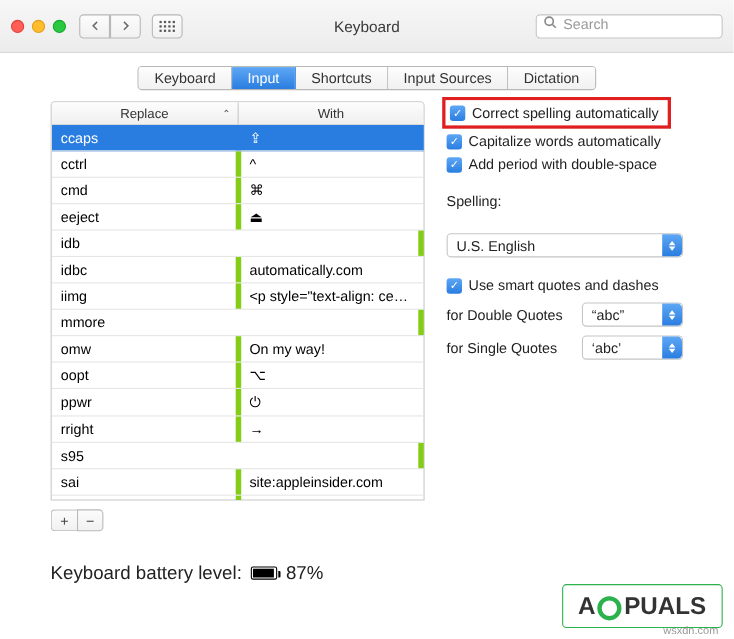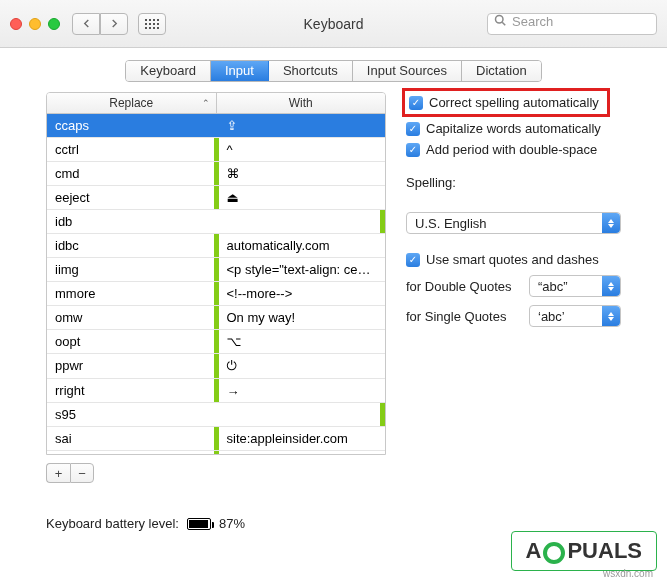--- a/index.html
+++ b/index.html
@@ -57,21 +57,21 @@
 .select { width: 215px; height: 22px; border: 1px solid #c5c5c5; border-radius: 4px; background: #fff; display: flex; align-items: center; padding: 0 8px; font-size: 13px; position: relative; }
 .sel-end { position: absolute; right: 0; top: 0; width: 18px; height: 100%; background: linear-gradient(#5ea7f5,#2a7de0); border-radius: 0 4px 4px 0; display: flex; flex-direction: column; align-items: center; justify-content: center; }
 .sel-end::before { content: ""; border-left: 3px solid transparent; border-right: 3px solid transparent; border-bottom: 4px solid #fff; margin-bottom: 1px; }
 .sel-end::after { content: ""; border-left: 3px solid transparent; border-right: 3px solid transparent; border-top: 4px solid #fff; }
 .quote-row { display: flex; align-items: center; gap: 8px; margin-top: 8px; }
 .quote-row .lbl { width: 115px; }
 .quote-row .select { width: 92px; }
 .gap { height: 18px; }
 
 
-.footer { position: absolute; bottom: 50px; left: 46px; font-size: 13px; color: #222; display: flex; align-items: center; gap: 8px; }
+.footer { position: absolute; bottom: 50px; left: 46px; font-size: 17px; color: #222; display: flex; align-items: center; gap: 8px; }
 .battery-icon { width: 24px; height: 12px; border: 1.5px solid #000; border-radius: 2px; position: relative; }
 .battery-icon::after { content: ""; position: absolute; right: -4px; top: 3px; width: 2px; height: 6px; background: #000; border-radius: 0 1px 1px 0; }
 .battery-icon i { position: absolute; left: 1px; top: 1px; bottom: 1px; width: 87%; background: #000; }
 
 .watermark-box { position: absolute; right: 10px; bottom: 10px; border: 1px solid #2bb24c; border-radius: 4px; padding: 6px 14px; background: #fff; font-size: 22px; font-weight: 600; color: #333; display: flex; align-items: center; gap: 2px; }
 .watermark-box .ring { width: 22px; height: 22px; border: 4px solid #2bb24c; border-radius: 50%; display: inline-block; margin-top: 4px; }
 .wm-text { position: absolute; right: 14px; bottom: 2px; font-size: 10px; color: #999; }
 </style>
 </head>
 <body>
@@ -161,21 +161,20 @@
           <div class="tr">
             <div class="td">idbc</div>
             <div class="td">automatically.com</div>
           </div>
           <div class="tr">
             <div class="td">iimg</div>
             <div class="td">&lt;p style="text-align: cente...</div>
           </div>
           <div class="tr">
             <div class="td">mmore</div>
-            <div class="td">&lt;!--more--&gt;</div>
           </div>
           <div class="tr">
             <div class="td">omw</div>
             <div class="td">On my way!</div>
           </div>
           <div class="tr">
             <div class="td">oopt</div>
             <div class="td">⌥</div>
           </div>
           <div class="tr">

